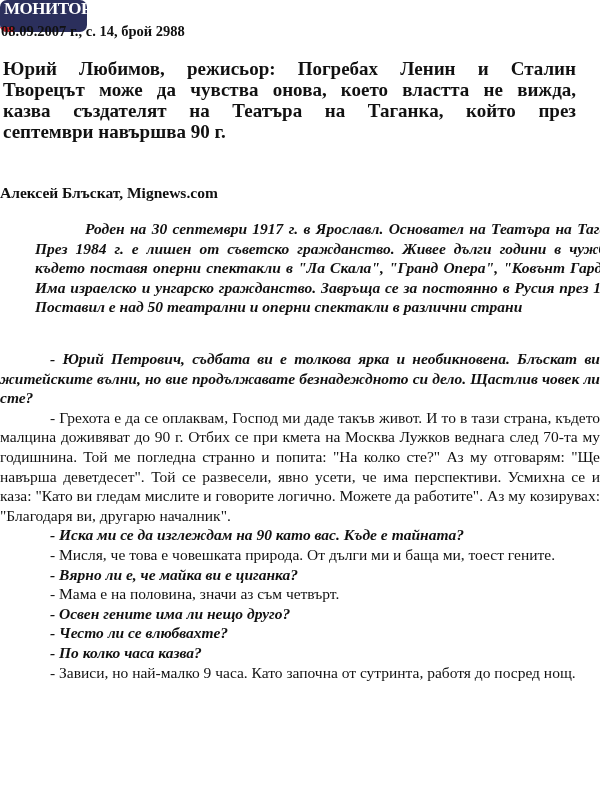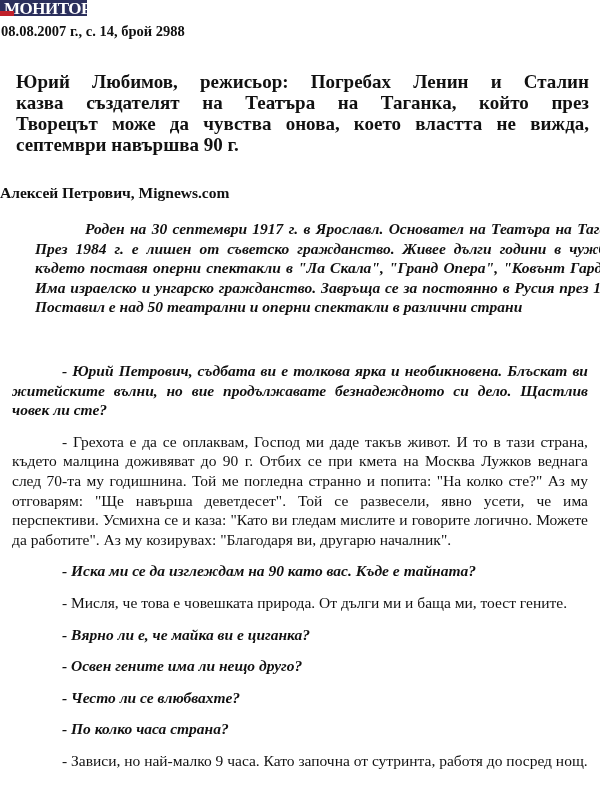--- a/index.html
+++ b/index.html
@@ -13,23 +13,24 @@
       overflow: hidden;
       position: relative;
       font-family: "Liberation Serif", "DejaVu Serif", serif;
       color: #111111;
     }
     .logo {
       position: absolute;
       left: 0;
       top: 0;
       width: 87px;
-      height: 16px;
+      height: 32px;
       background: #2b2f5c;
       overflow: hidden;
+      border-radius: 7px;
     }
     .logo-text {
       position: absolute;
       left: 4px;
       top: -1px;
       font-family: "Liberation Serif", serif;
       font-weight: bold;
       font-size: 17px;
       letter-spacing: -0.5px;
       color: #ffffff;
@@ -51,21 +52,21 @@
       font-weight: bold;
       font-size: 14.5px;
       line-height: 18px;
       margin: 0;
     }
     .headline {
       position: absolute;
       left: 0;
       top: 55px;
       width: 573px;
-      margin: 16px;
+      margin: 3px;
       font-weight: bold;
       font-size: 19px;
       line-height: 21px;
       text-align: justify;
     }
     .headline span { display: block; text-align: justify; text-align-last: justify; }
     .headline span.last { text-align-last: left; }
     .author {
       position: absolute;
       left: 0;
@@ -92,53 +93,54 @@
     .body-text {
       position: absolute;
       left: 0;
       top: 349px;
       width: 600px;
       margin: 0;
       font-size: 15.5px;
       line-height: 19.6px;
     }
     .body-text p {
-      margin: 12px;
+      margin: 0;
       text-align: justify;
       text-indent: 50px;
     }
     .body-text p.q {
       font-weight: bold;
       font-style: italic;
     }
   </style>
 </head>
 <body>
 
 <div class="logo">
   <span class="logo-text">Монитор</span>
   <span class="logo-accent"></span>
 </div>
 
-<p class="dateline">08.08.2007 г., с. 14, брой 2988</p>
+<p class="dateline">08.09.2007 г., с. 14, брой 2988</p>
 
 <h1 class="headline">
   <span>Юрий Любимов, режисьор: Погребах Ленин и Сталин</span>
+  <span>Творецът може да чувства онова, което властта не вижда,</span>
   <span>казва създателят на Театъра на Таганка, който през</span>
-  <span>Творецът може да чувства онова, което властта не вижда,</span>
   <span class="last">септември навършва 90 г.</span>
 </h1>
 
-<p class="author">Алексей Петрович, Mignews.com</p>
+<p class="author">Алексей Блъскат, Mignews.com</p>
 
 <p class="intro">Роден на 30 септември 1917 г. в Ярославл. Основател на Театъра на Таганка. През 1984 г. е лишен от съветско гражданство. Живее дълги години в чужбина, където поставя оперни спектакли в "Ла Скала", "Гранд Опера", "Ковънт Гардън.". Има израелско и унгарско гражданство. Завръща се за постоянно в Русия през 1989 г  Поставил е над 50 театрални и оперни спектакли в различни страни</p>
 
 <div class="body-text">
   <p class="q">- Юрий Петрович, съдбата ви е толкова ярка и необикновена. Блъскат ви житейските вълни, но вие продължавате безнадеждното си дело. Щастлив човек ли сте?</p>
   <p>- Грехота е да се оплаквам, Господ ми даде такъв живот. И то в тази страна, където малцина доживяват до 90 г. Отбих се при кмета на Москва Лужков веднага след 70-та му годишнина. Той ме погледна странно и попита: "На колко сте?" Аз му отговарям: "Ще навърша деветдесет". Той се развесели, явно усети, че има перспективи. Усмихна се и каза: "Като ви гледам мислите и говорите логично. Можете да работите". Аз му козирувах: "Благодаря ви, другарю началник".</p>
   <p class="q">- Иска ми се да изглеждам на 90 като вас. Къде е тайната?</p>
   <p>- Мисля, че това е човешката природа. От дълги ми и баща ми, тоест гените.</p>
   <p class="q">- Вярно ли е, че майка ви е циганка?</p>
+  <p>- Мама е на половина, значи аз съм четвърт.</p>
   <p class="q">- Освен гените има ли нещо друго?</p>
   <p class="q">- Често ли се влюбвахте?</p>
-  <p class="q">- По колко часа страна?</p>
+  <p class="q">- По колко часа казва?</p>
   <p>- Зависи, но най-малко 9 часа. Като започна от сутринта, работя до посред нощ.</p>
 </div>
 
 </body></html>

